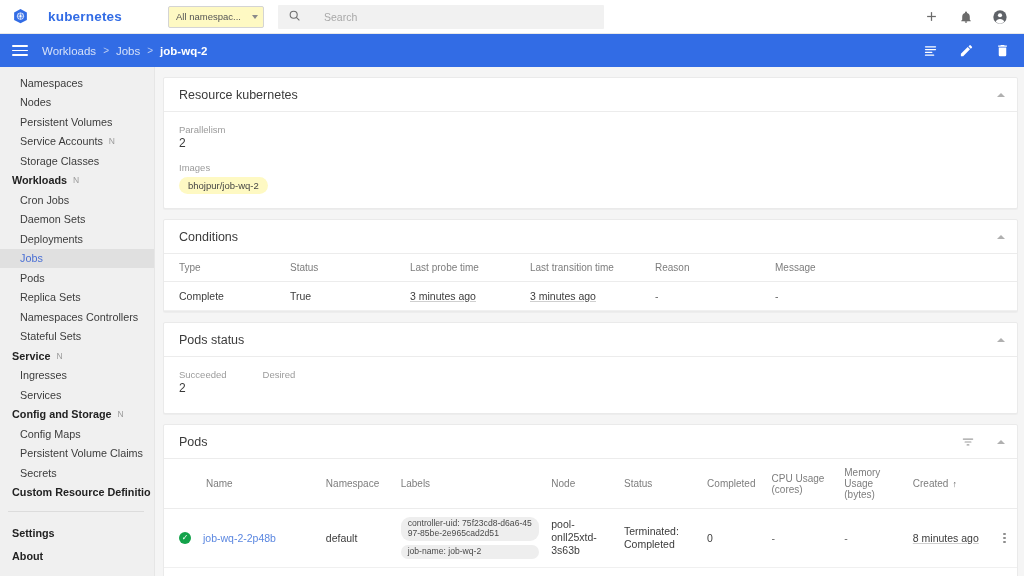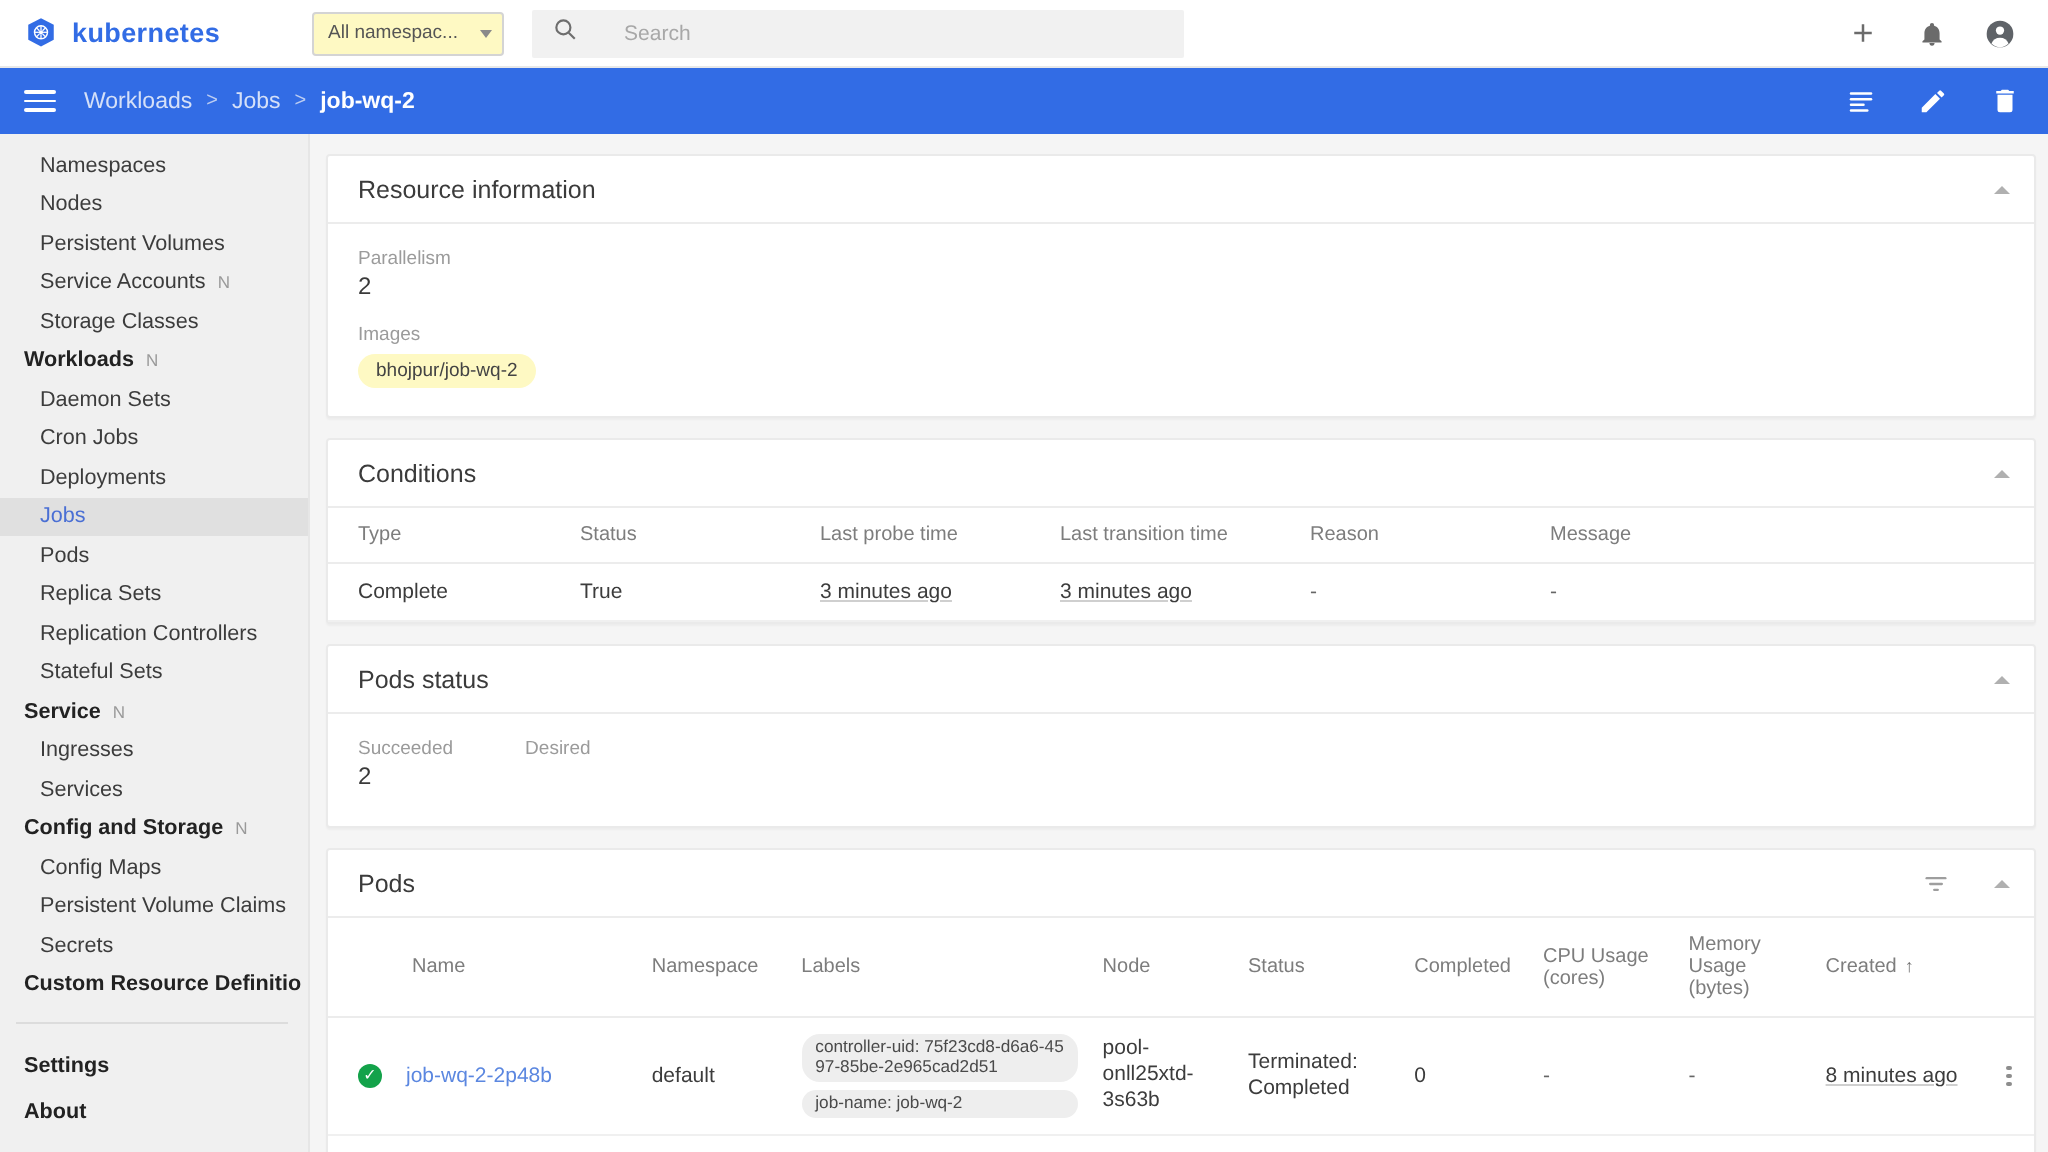--- a/index.html
+++ b/index.html
@@ -16,21 +16,21 @@
   .topbar {
     height: 34px;
     background: #fff;
     display: flex;
     align-items: center;
     padding: 0 10px 0 12px;
     border-bottom: 1px solid #e8e8e8;
     position: relative;
     z-index: 5;
   }
-  .brand { display: flex; align-items: center; gap: 7px; }
+  .brand { display: flex; align-items: center; gap: 19px; }
   .brand-logo { width: 17px; height: 17px; flex: 0 0 17px; }
   .brand-text {
     font-size: 13.5px; font-weight: bold; color: #326ce5;
     letter-spacing: .2px;
   }
   .ns-select {
     margin-left: 46px;
     width: 96px; height: 22px;
     border: 1px solid #d4d4d4; border-radius: 2px;
     background: #fef9c3;
@@ -318,39 +318,39 @@
         <span class="nav-badge">N</span>
       </div>
       <div class="nav-item sub">
         <span>Storage Classes</span>
       </div>
       <div class="nav-item group">
         <span>Workloads</span>
         <span class="nav-badge">N</span>
       </div>
       <div class="nav-item sub">
+        <span>Cron Jobs</span>
+      </div>
+      <div class="nav-item sub">
         <span>Daemon Sets</span>
-      </div>
-      <div class="nav-item sub">
-        <span>Cron Jobs</span>
       </div>
       <div class="nav-item sub">
         <span>Deployments</span>
       </div>
       <div class="nav-item sub selected">
         <span>Jobs</span>
       </div>
       <div class="nav-item sub">
         <span>Pods</span>
       </div>
       <div class="nav-item sub">
         <span>Replica Sets</span>
       </div>
       <div class="nav-item sub">
-        <span>Replication Controllers</span>
+        <span>Namespaces Controllers</span>
       </div>
       <div class="nav-item sub">
         <span>Stateful Sets</span>
       </div>
       <div class="nav-item group">
         <span>Service</span>
         <span class="nav-badge">N</span>
       </div>
       <div class="nav-item sub">
         <span>Ingresses</span>
@@ -380,21 +380,21 @@
       </div>
       <div class="nav-item group" style="height: 23px;">
         <span>About</span>
       </div>
     </nav>
 
   <main class="main">
 
     <section class="card">
       <div class="card-head">
-        <span class="card-title">Resource information</span>
+        <span class="card-title">Resource kubernetes</span>
         <span class="card-head-actions">
           <span class="chev-up"></span>
         </span>
       </div>
       <div class="card-body">
         <div class="field-label">Parallelism</div>
         <div class="field-value" style="margin-bottom:12px">2</div>
         <div class="field-label">Images</div>
         <span class="chip">bhojpur/job-wq-2</span>
       </div>

